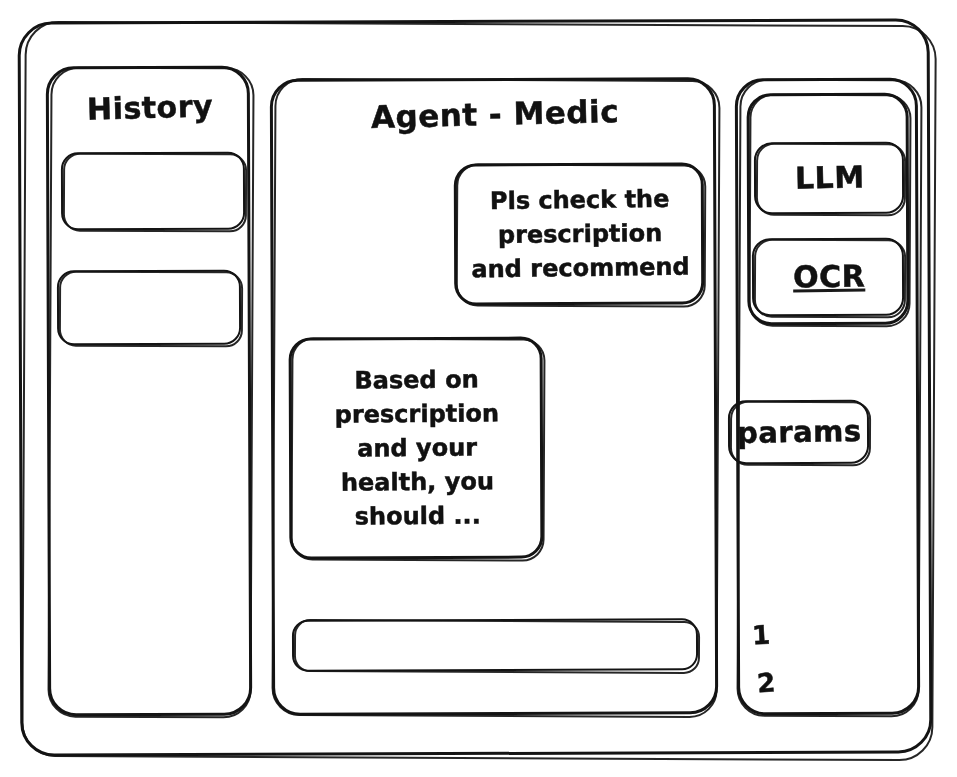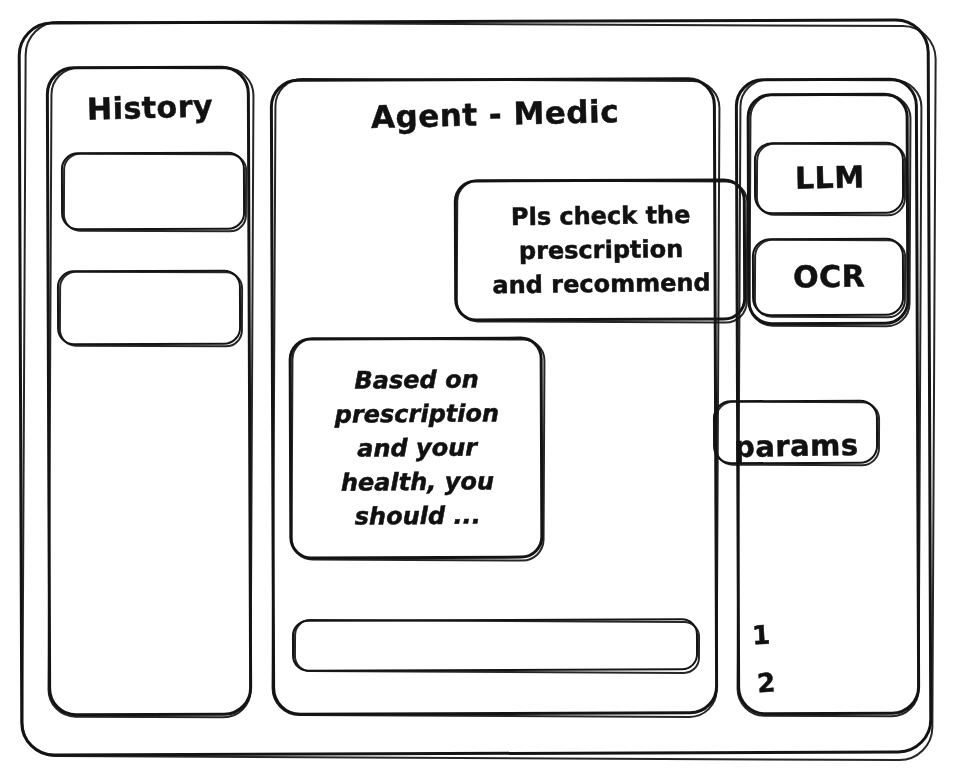--- a/index.html
+++ b/index.html
@@ -115,27 +115,27 @@
     z-index: 2;
     text-align: center;
     font-size: 24px;
     line-height: 1.42;
     padding: 0 12px;
     white-space: pre-line;
   }
 
   #user-bubble {
     left: 455px; top: 163px;
-    width: 292px; height: 142px; margin-top: 16px;
+    width: 250px; height: 142px;
   }
   #user-bubble .bubble-text { transform: rotate(-0.7deg); }
 
   #assistant-bubble {
     left: 290px; top: 337px;
-    width: 254px; height: 222px; font-style: italic;
+    width: 254px; height: 222px;
   }
   #assistant-bubble .bubble-text { transform: rotate(-0.5deg); }
 
   #composer-input {
     left: 293px; top: 619px;
     width: 406px; height: 52px;
     border-radius: 16px;
   }
 
   
@@ -153,23 +153,23 @@
   .tool-btn .tool-label {
     position: relative;
     z-index: 2;
     font-size: 30px;
     text-align: center;
     line-height: 1.2;
     letter-spacing: .5px;
   }
   #btn-llm { left: 755px; top: 142px; width: 150px; height: 72px; }
   #btn-llm .tool-label { transform: rotate(-1.2deg); }
-  #btn-ocr { left: 753px; top: 238px; width: 152px; height: 78px; }
+  #btn-ocr { left: 753px; top: 238px; width: 152px; height: 78px; text-decoration: underline; }
   #btn-ocr .tool-label { transform: rotate(-0.8deg); }
-  #btn-params { left: 714px; top: 400px; width: 165px; height: 64px; align-items: flex-end; }
+  #btn-params { left: 729px; top: 400px; width: 141px; height: 64px; }
   #btn-params .tool-label { font-size: 29px; transform: rotate(-1deg); }
 
   #doc-source-box {
     left: 748px; top: 508px;
     width: 162px; height: 112px;
     border-radius: 22px;
   }
   #doc-source-box .tool-label { font-size: 30px; transform: rotate(-1deg); }
 
   .doc-index {

